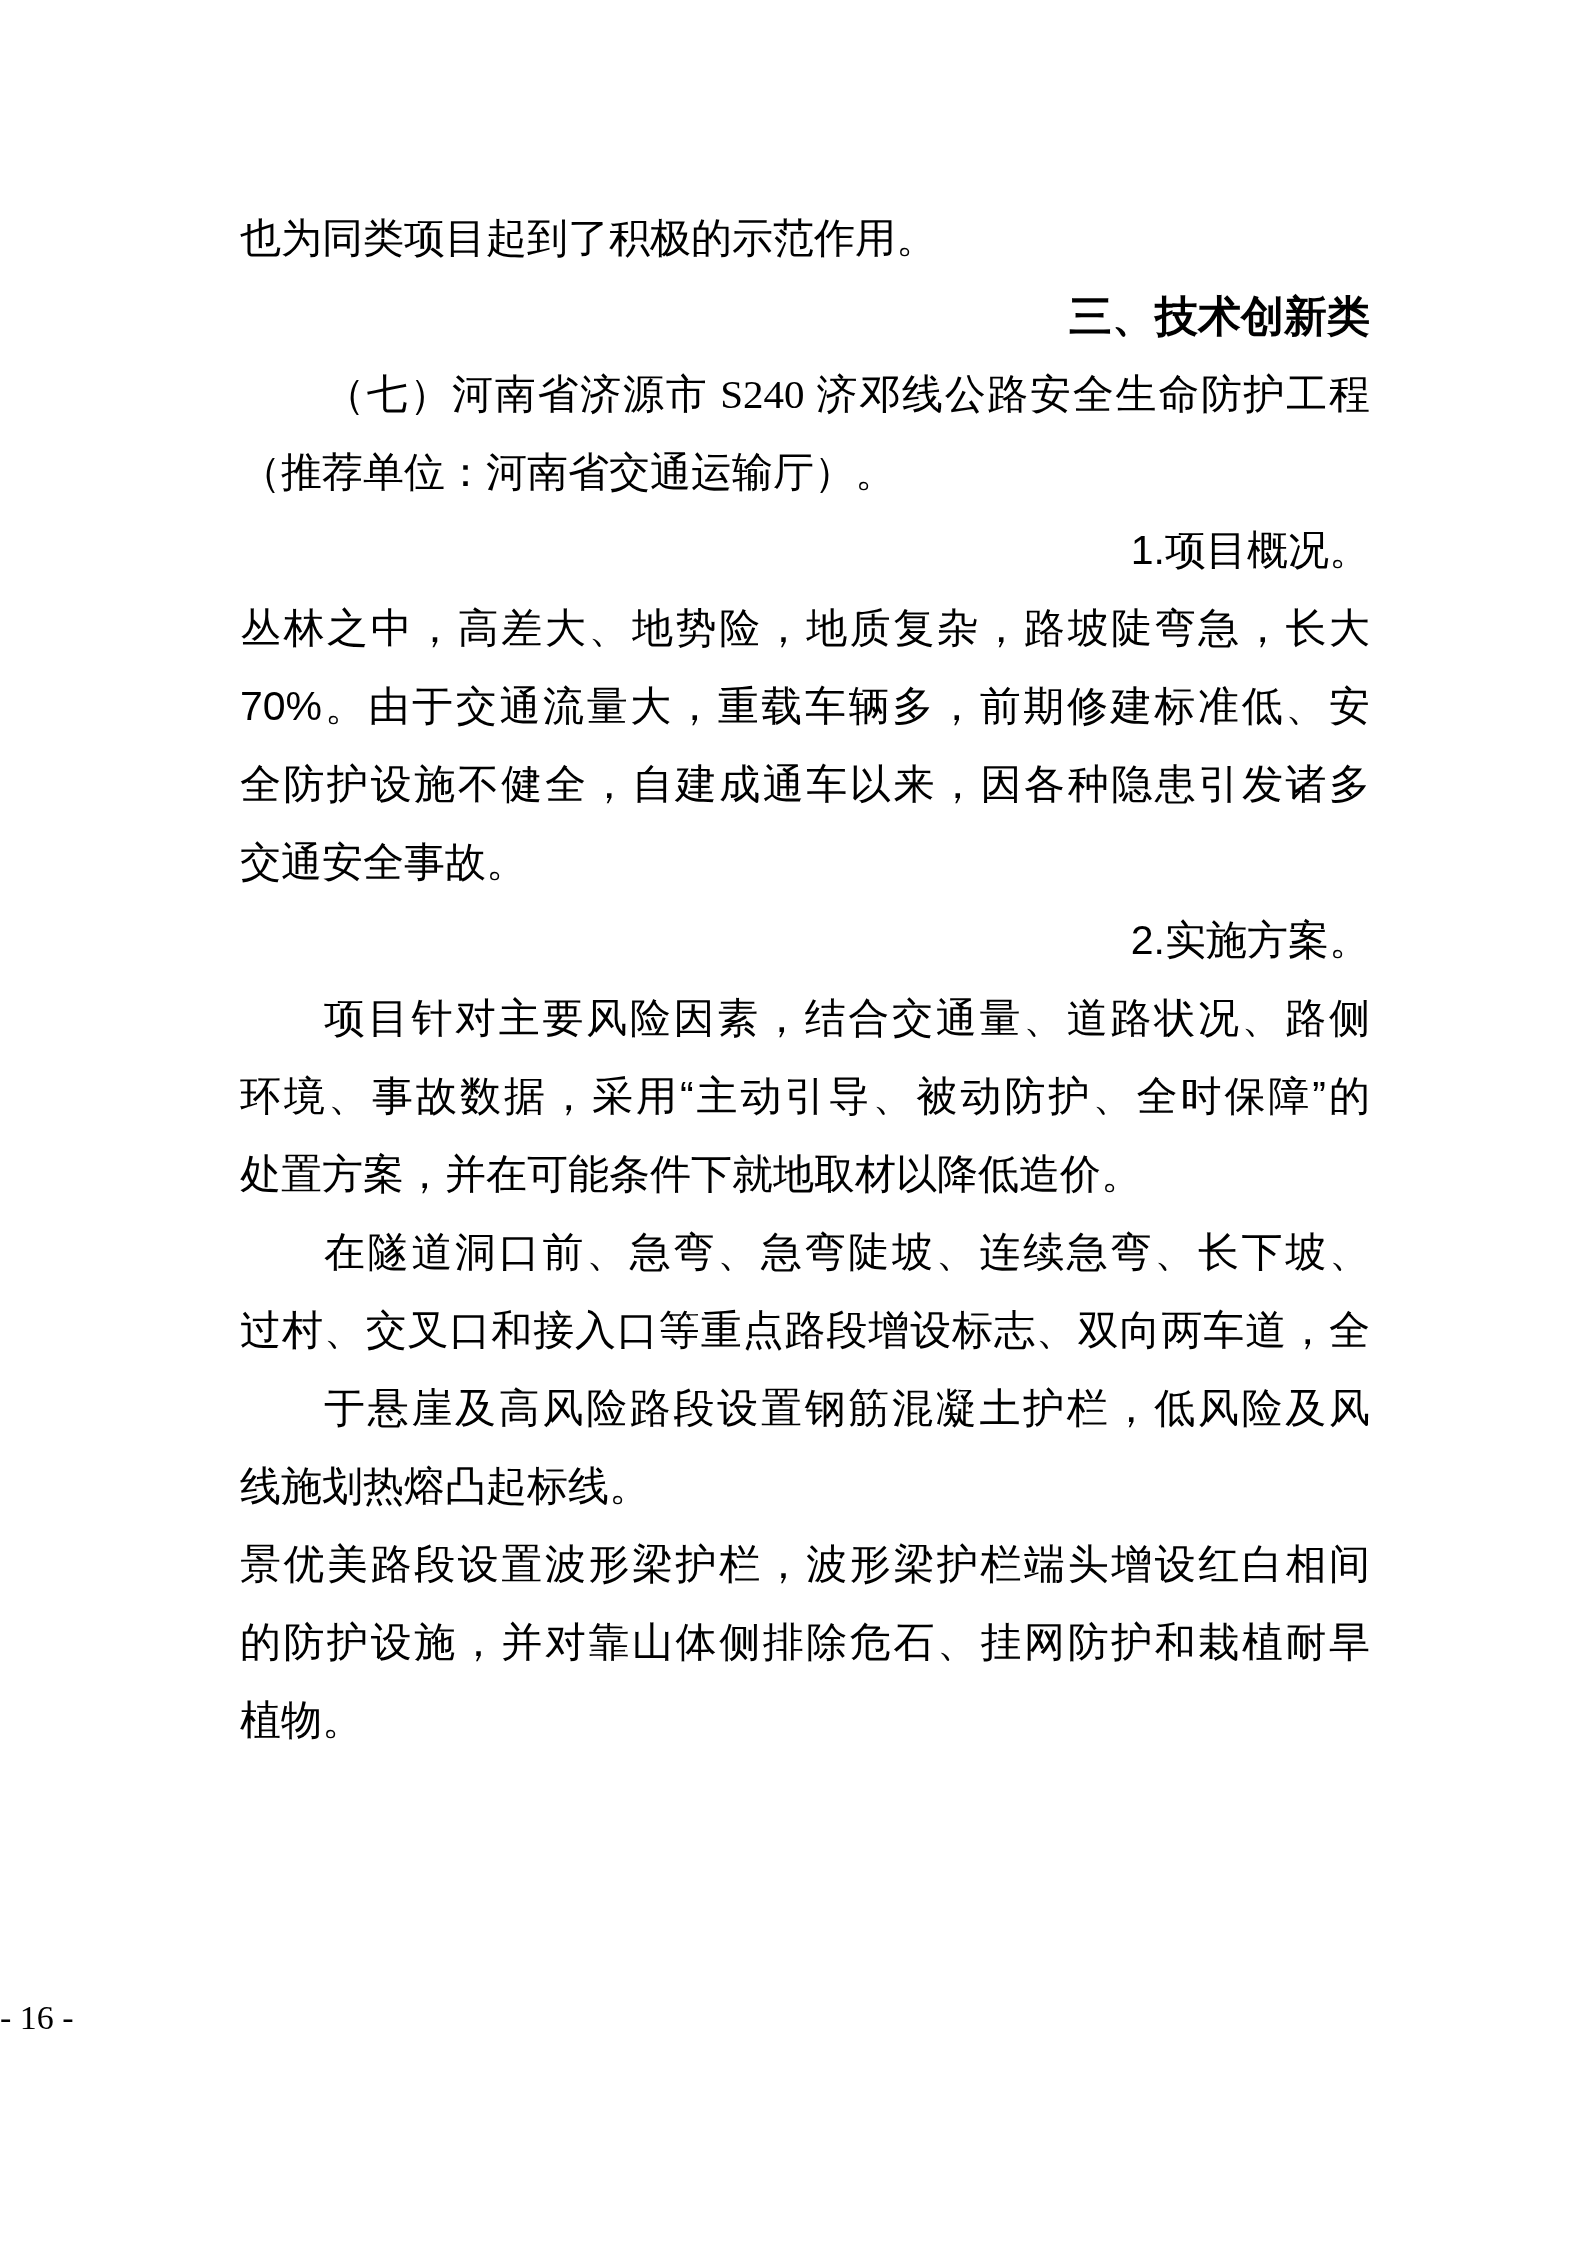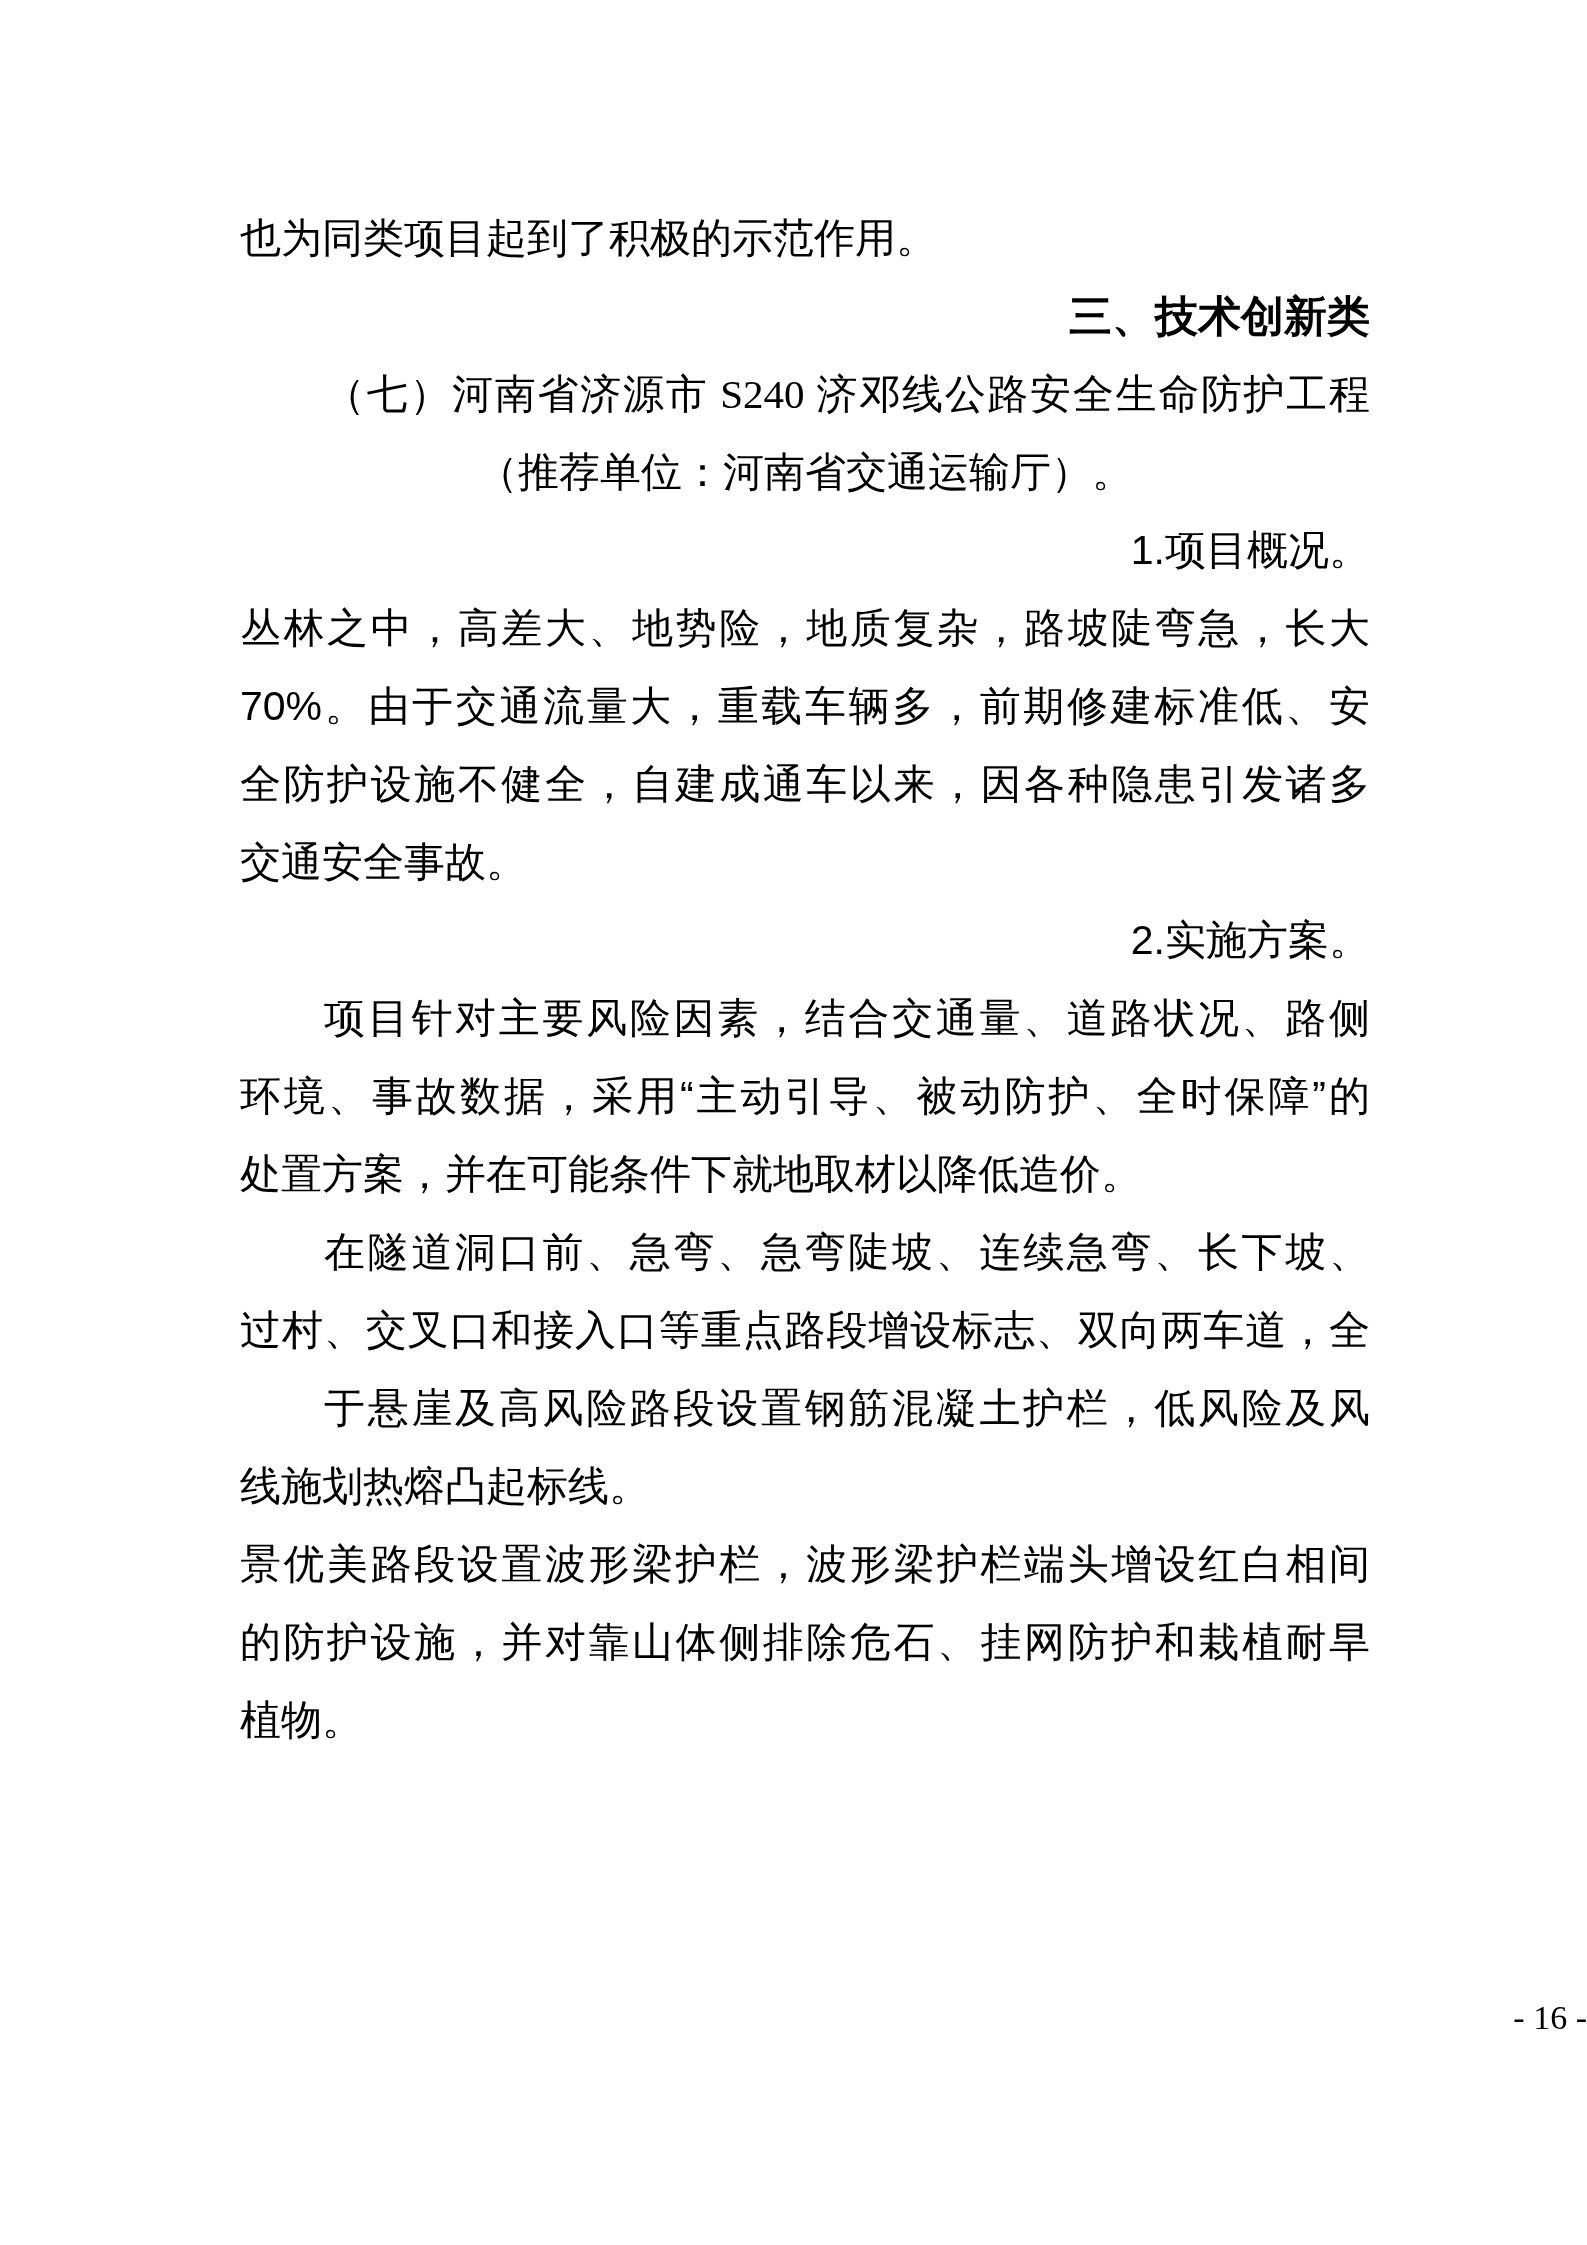--- a/index.html
+++ b/index.html
@@ -22,41 +22,40 @@
     height: 78px;
     line-height: 78px;
     font-size: 41px;
     color: #000000;
     font-family: "Liberation Sans", sans-serif;
     overflow: hidden;
     text-align: left;
   }
   .kai {
     font-family: "Liberation Serif", serif;
-    text-align: center;
   }
   .heading {
     font-family: "Liberation Sans", sans-serif;
     font-weight: 700;
     font-size: 43px;
   }
   .indent { text-indent: 84px; text-align: right; }
   .just {
     text-align: justify;
     text-align-last: justify;
     text-justify: inter-character;
   }
   .footer {
     position: absolute;
     left: 0;
     top: 1996px;
     width: 1587px;
     height: 44px;
     line-height: 44px;
-    text-align: right;
+    text-align: left;
     font-size: 34px;
     color: #000000;
     font-family: "Liberation Serif", serif;
   }
 </style>
 </head>
 <body>
 
 <div class="page">
   <div class="content">

